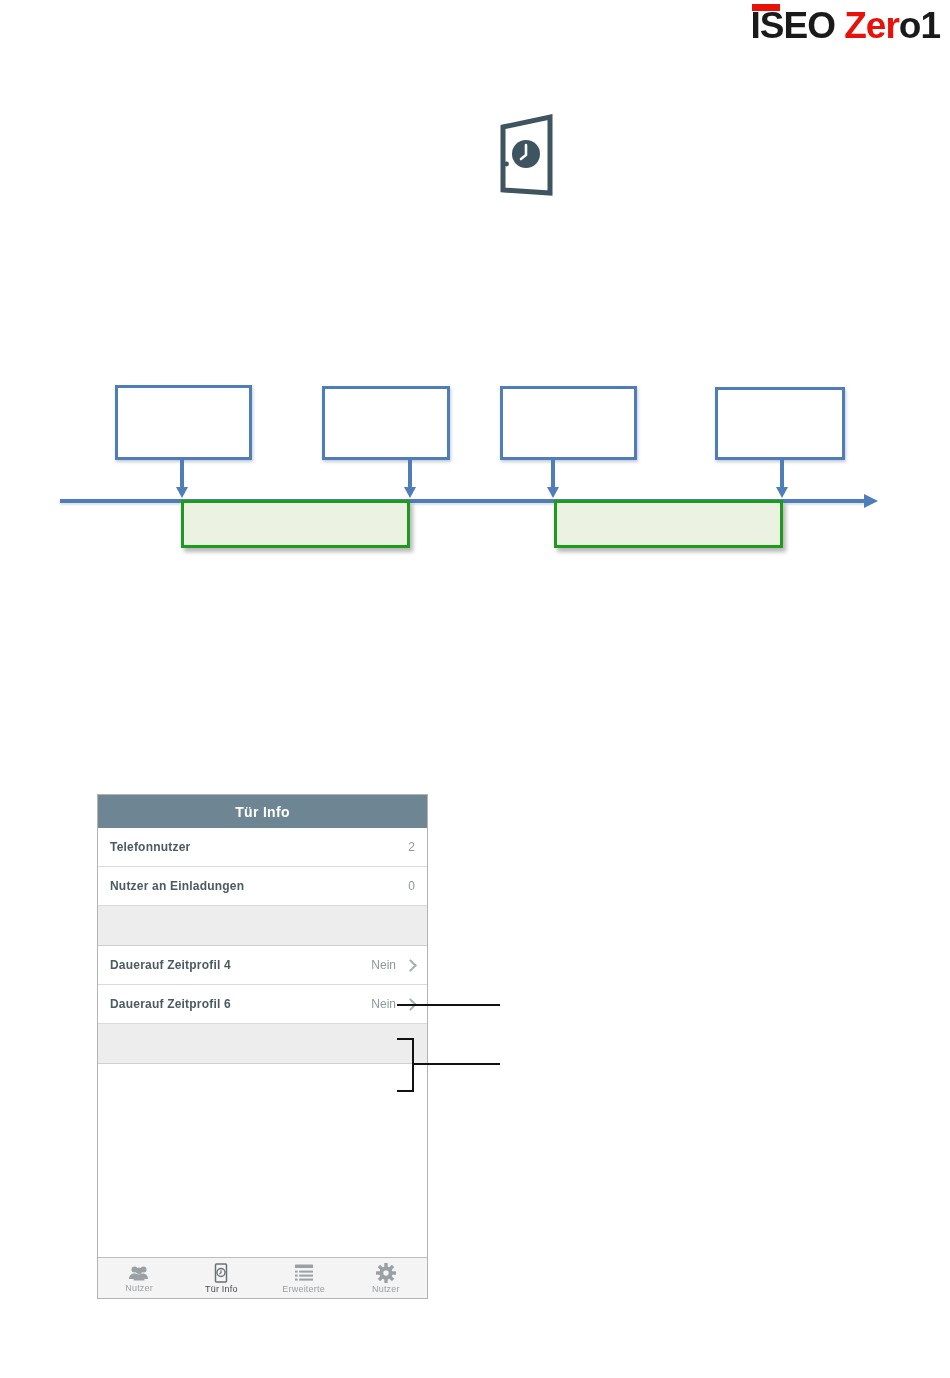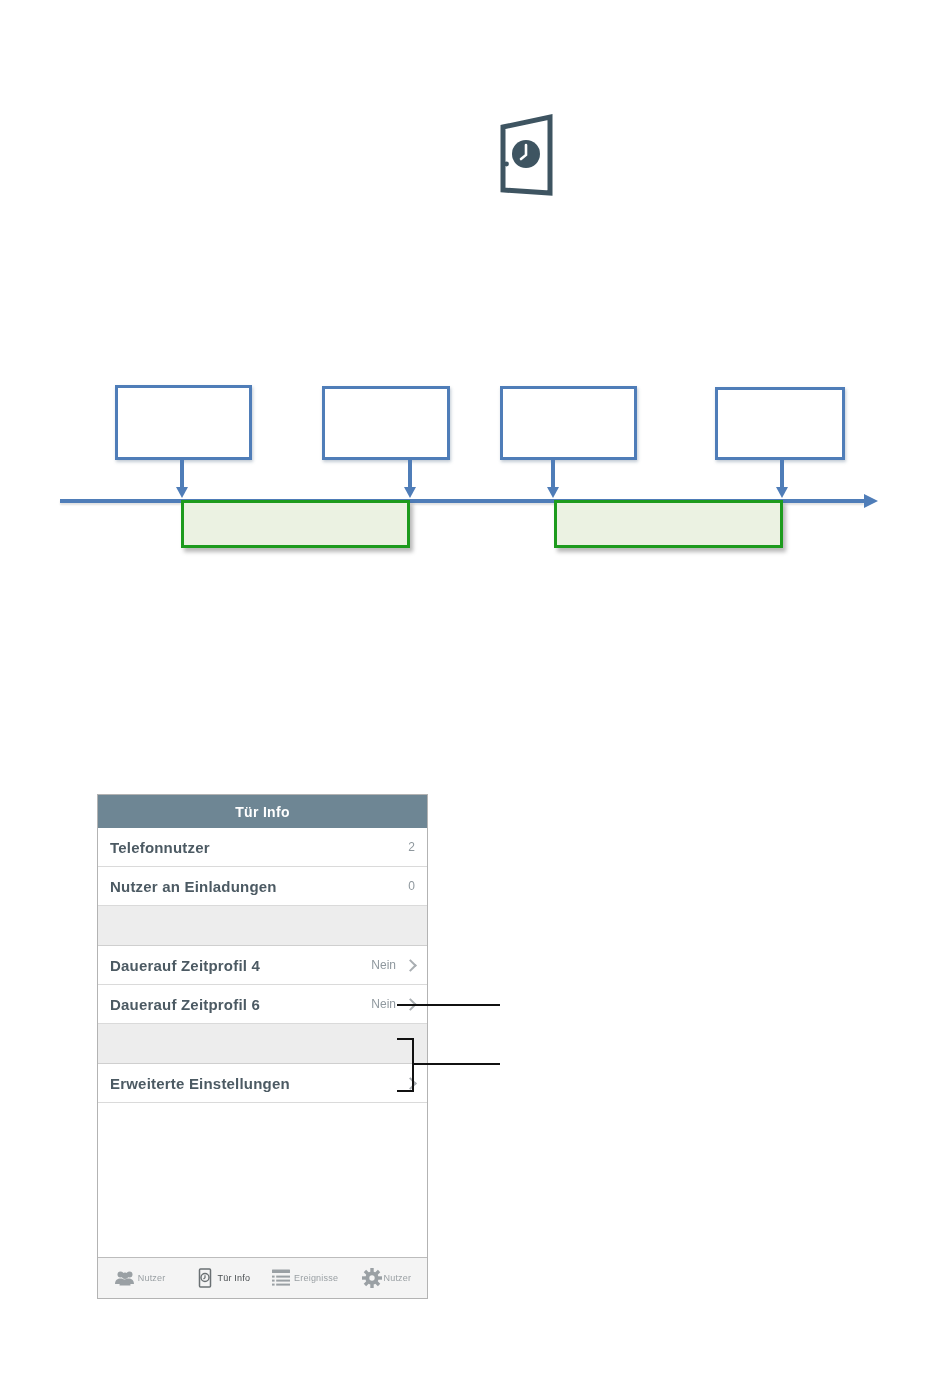--- a/index.html
+++ b/index.html
@@ -38,44 +38,45 @@
                border:3px solid var(--green);box-shadow:3px 4px 4px rgba(0,0,0,.28);}
 
   
   .app{position:absolute;left:97px;top:794px;width:331px;height:505px;
        border:1px solid #b3b3b3;background:#ffffff;display:flex;flex-direction:column;
        font-family:"Liberation Sans",sans-serif;}
   .app-header{height:33px;background:var(--slate);color:#ffffff;font-weight:700;font-size:14px;
               display:flex;align-items:center;justify-content:center;letter-spacing:.3px;flex:none;}
   .row{height:39px;background:#ffffff;border-bottom:1px solid #dadada;display:flex;
        align-items:center;padding:0 12px;flex:none;}
-  .row-label{font-size:15px;font-weight:700;color:var(--text);flex:1;letter-spacing:.2px;}
+  .row-label{font-size:12px;font-weight:700;color:var(--text);flex:1;letter-spacing:.2px;}
   .row-value{font-size:12px;color:var(--muted);}
   .gap{height:40px;background:#ededed;border-bottom:1px solid #cfcfcf;flex:none;}
   .chevron{width:9px;height:9px;border-top:2px solid #a9aeb2;border-right:2px solid #a9aeb2;
            transform:rotate(45deg);margin-left:10px;flex:none;}
   .toggle{position:relative;width:47px;height:28px;border-radius:14px;background:var(--slate);flex:none;}
   .toggle .knob{position:absolute;top:1px;right:1px;width:26px;height:26px;border-radius:50%;
                 background:#ffffff;border:1px solid #c5cacd;box-shadow:0 1px 2px rgba(0,0,0,.25);}
   .tabbar{margin-top:auto;height:41px;background:#f4f4f4;border-top:1px solid #bcbcbc;
           display:flex;align-items:stretch;flex:none;}
-  .tab{flex:1;display:flex;flex-direction:row;align-items:center;justify-content:center;gap:1px;}
+  .tab{flex:1;display:flex;flex-direction:column;align-items:center;justify-content:center;gap:1px;}
   .tab-label{font-size:9px;color:var(--tabGray);letter-spacing:.2px;}
   .tab.active .tab-label{color:#4a4f52;}
 
   
   .ann{position:absolute;background:var(--line);}
 
   svg{display:block;}
 </style>
 </head>
 <body>
 
 <div class="page">
 
+  <div class="logo"><span class="lg-black"><span class="overbar">IS</span><span>EO</span></span>&nbsp;<span class="lg-red">Zer</span><span class="lg-black">o1</span></div>
 
   <div class="door-hero">
     <svg width="60" height="86" viewBox="0 0 60 86">
       <polygon points="7,15 54,5 54,81 7,78" fill="#ffffff" stroke="#3e5461" stroke-width="5" stroke-linejoin="miter"></polygon>
       <circle cx="30" cy="42" r="14" fill="#3e5461"></circle>
       <path d="M30 33 L30 43 L25 47" fill="none" stroke="#ffffff" stroke-width="2.6" stroke-linecap="round"></path>
       <circle cx="10.5" cy="52" r="2.4" fill="#3e5461"></circle>
     </svg>
   </div>
 
@@ -121,24 +122,20 @@
       <span class="chevron"></span>
     </div>
     <div class="row">
       <span class="row-label">Dauerauf Zeitprofil 6</span>
       <span class="row-value">Nein</span>
       <span class="chevron"></span>
     </div>
 
     <div class="gap"></div>
 
-    <div class="row">
-      <span class="row-label">Erweiterte Einstellungen</span>
-      <span class="chevron"></span>
-    </div>
 
     <div class="tabbar">
       <div class="tab">
         <span>
           <svg width="24" height="18" viewBox="0 0 24 18">
             <g fill="#9aa0a4">
               <circle cx="7.5" cy="5.5" r="3"></circle>
                 <circle cx="16.5" cy="5.5" r="3"></circle>
               <path d="M2,15 c0-4 2.6-5.6 5.5-5.6 c1.6,0 3,.5 4,1.6 c1-1.1 2.4-1.6 4-1.6 c2.9,0 5.5,1.6 5.5,5.6 z"></path>
               <circle cx="12" cy="6.8" r="3.2"></circle>
@@ -165,21 +162,21 @@
               <rect x="3" y="1.5" width="18" height="3.4" rx="0.5"></rect>
               <rect x="3" y="7.6" width="2.6" height="2"></rect>
                 <rect x="7.2" y="7.6" width="13.8" height="2"></rect>
               <rect x="3" y="11.6" width="2.6" height="2"></rect>
                 <rect x="7.2" y="11.6" width="13.8" height="2"></rect>
               <rect x="3" y="15.6" width="2.6" height="2"></rect>
                 <rect x="7.2" y="15.6" width="13.8" height="2"></rect>
             </g>
           </svg>
         </span>
-        <span class="tab-label">Ereignisse</span>
+        <span class="tab-label">Erweiterte</span>
       </div>
       <div class="tab">
         <span>
           <svg width="22" height="20" viewBox="-11 -10 22 20">
             <g fill="#9aa0a4">
               <g>
                 <rect x="-1.7" y="-10" width="3.4" height="5" transform="rotate(0)"></rect>
                 <rect x="-1.7" y="-10" width="3.4" height="5" transform="rotate(45)"></rect>
                 <rect x="-1.7" y="-10" width="3.4" height="5" transform="rotate(90)"></rect>
                 <rect x="-1.7" y="-10" width="3.4" height="5" transform="rotate(135)"></rect>

